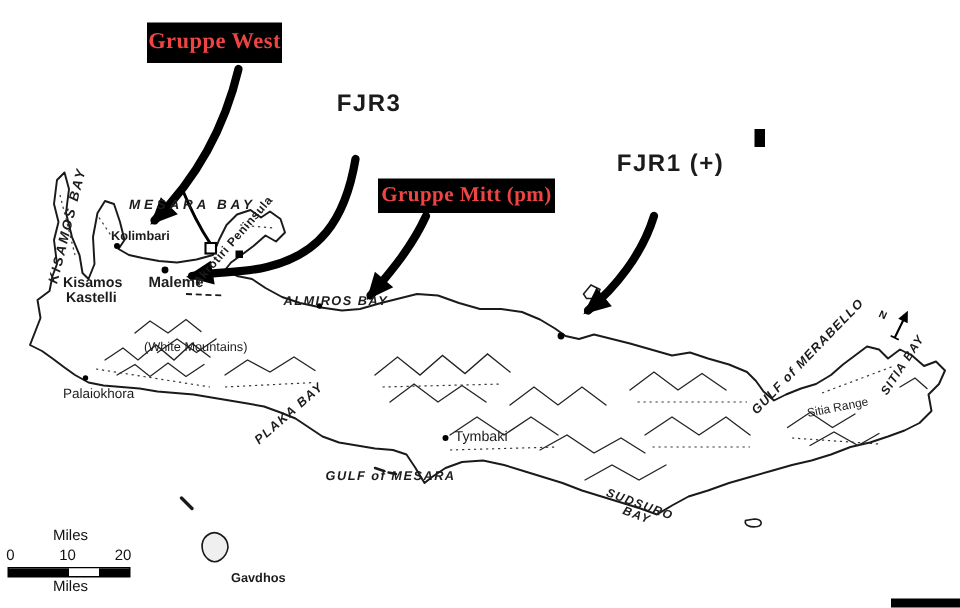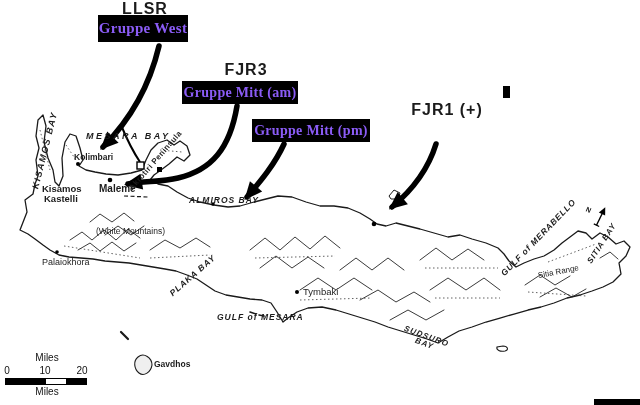--- a/index.html
+++ b/index.html
@@ -10,21 +10,21 @@
   }
   #stage{position:absolute;left:0;top:0;width:640px;height:405px;}
   svg.map-art{position:absolute;left:0;top:0;}
 
   
   .unit-label{
     position:absolute;font:700 16px "Liberation Sans",sans-serif;
     color:#1b1b1b;text-align:center;letter-spacing:1px;white-space:nowrap;
   }
   .group-box{
-    position:absolute;background:#000;color:#8b5cf6;
+    position:absolute;background:#000;color:#ef4444;
     font:700 14px "Liberation Serif",serif;letter-spacing:.3px;
     display:flex;align-items:center;justify-content:center;white-space:nowrap;text-align:right;
   }
 
   
   .pl{position:absolute;white-space:nowrap;color:#1c1c1c;}
   .caps-i{font-style:italic;font-weight:700;}
   .town{font-weight:700;}
 
   
@@ -129,25 +129,23 @@
     </g>
 
     <g transform="translate(600,218) rotate(26)">
       <line x1="0" y1="8" x2="0" y2="-7" stroke="#000" stroke-width="1.4"></line>
       <path d="M0,-12 L-3.5,-4.5 L3.5,-4.5 Z" fill="#000"></path>
       <line x1="-3" y1="8" x2="3" y2="8" stroke="#000" stroke-width="1.2"></line>
     </g>
     <text x="586" y="212" font-size="7" font-family="Liberation Sans, sans-serif" font-weight="bold" fill="#111" transform="rotate(24 588 210)">N</text>
   </svg>
 
-  <div class="unit-label" style="left:108px;top:0;width:74px;">LLSR</div>
   <div class="group-box" style="left:98px;top:15px;width:90px;height:27px;font-size:15px;">Gruppe West</div>
 
   <div class="unit-label" style="left:214px;top:61px;width:64px;">FJR3</div>
-  <div class="group-box" style="left:182px;top:81px;width:116px;height:23px;">Gruppe Mitt (am)</div>
 
   <div class="group-box" style="left:252px;top:119px;width:118px;height:23px;">Gruppe Mitt (pm)</div>
 
   <div class="unit-label" style="left:409px;top:101px;width:76px;">FJR1 (+)</div>
 
   <div class="pl caps-i" style="left:40px;top:180px;font-size:9px;letter-spacing:1.5px;transform:rotate(-76deg);transform-origin:0 100%;">KISAMOS BAY</div>
 
   <div class="pl caps-i" style="left:86px;top:131px;font-size:9px;letter-spacing:2.5px;">MESARA BAY</div>
 
   <div class="pl town" style="left:134px;top:183px;font-size:8px;transform:rotate(-49deg);transform-origin:0 100%;letter-spacing:.4px;">Akrotiri Peninsula</div>
@@ -173,21 +171,21 @@
 
   <div class="pl caps-i" style="left:406px;top:324px;font-size:8px;letter-spacing:1px;transform:rotate(20deg);transform-origin:0 0;">SUDSURO</div>
   <div class="pl caps-i" style="left:417px;top:336px;font-size:8px;letter-spacing:1px;transform:rotate(20deg);transform-origin:0 0;">BAY</div>
 
   <div class="pl caps-i" style="left:506px;top:268px;font-size:8.5px;letter-spacing:.8px;transform:rotate(-46deg);transform-origin:0 100%;">GULF of MERABELLO</div>
 
   <div class="pl" style="left:539px;top:271px;font-size:8px;transform:rotate(-11deg);transform-origin:0 100%;">Sitia Range</div>
 
   <div class="pl caps-i" style="left:593px;top:256px;font-size:8px;letter-spacing:.8px;transform:rotate(-57deg);transform-origin:0 100%;">SITIA BAY</div>
 
-  <div class="pl town" style="left:154px;top:359px;font-size:8.5px;">Gavdhos</div>
+  <div class="pl town" style="left:154px;top:380px;font-size:8.5px;">Gavdhos</div>
 
   <div id="scale-block">
     <div id="scale-title">Miles</div>
     <div class="scale-tick" style="left:-5px;">0</div>
     <div class="scale-tick" style="left:33px;">10</div>
     <div class="scale-tick" style="left:70px;">20</div>
     <div id="scale-bar">
       <div class="seg-b" style="width:40px;"></div>
       <div class="seg-w" style="width:20px;"></div>
       <div class="seg-b" style="width:20px;"></div>

